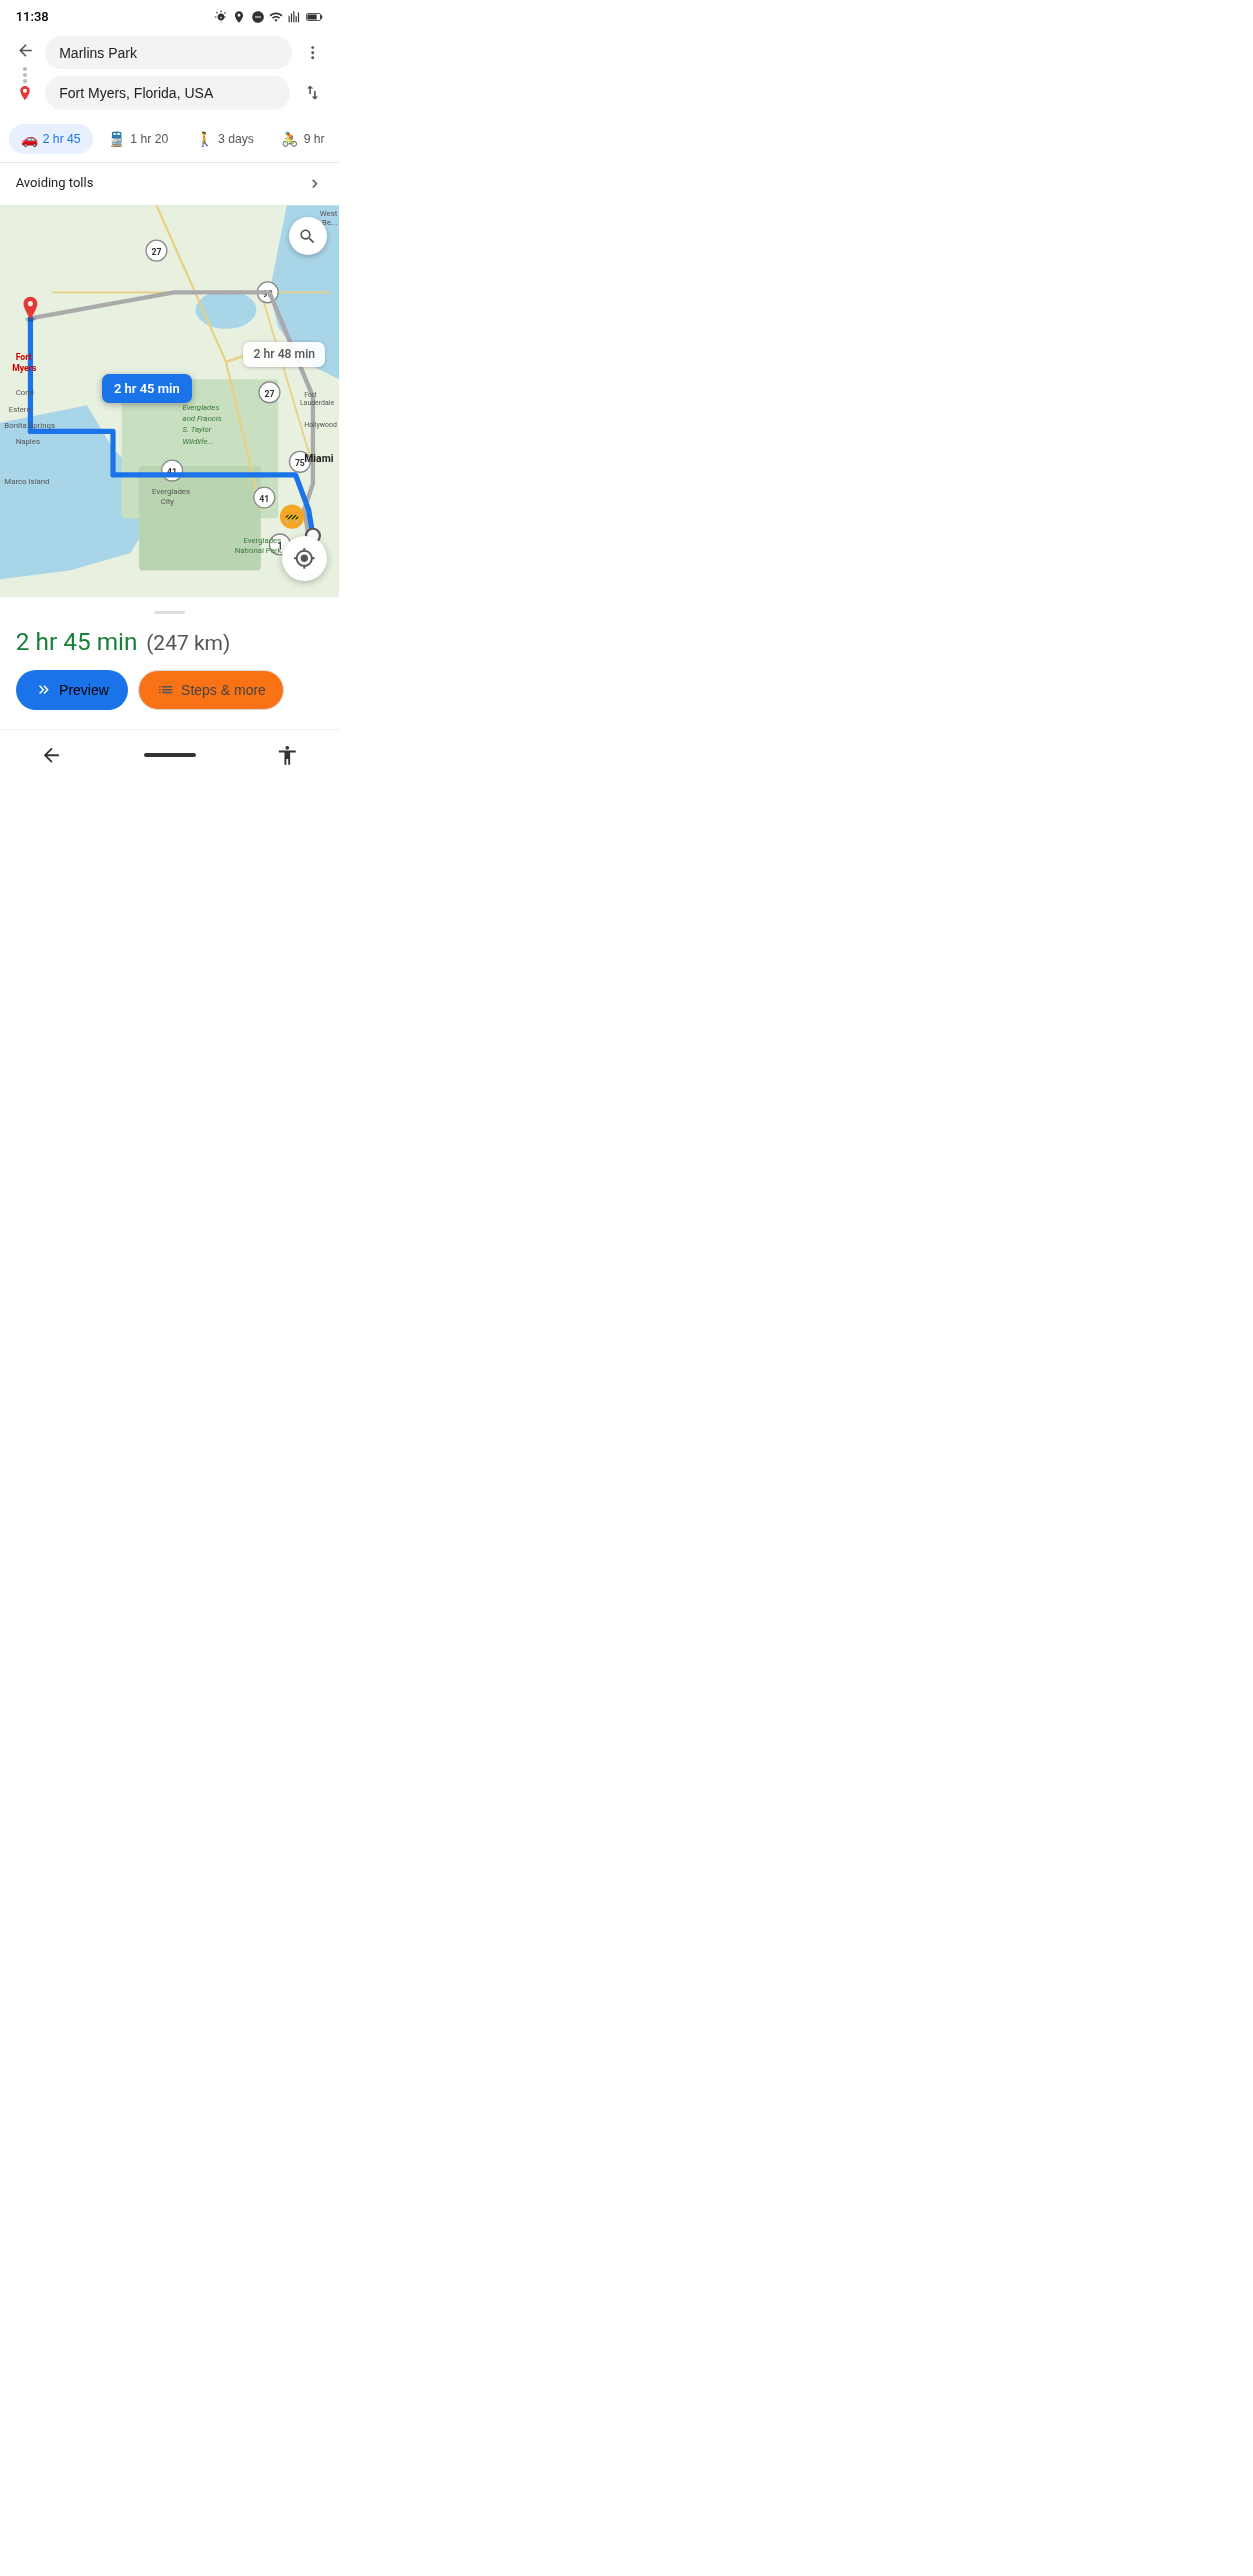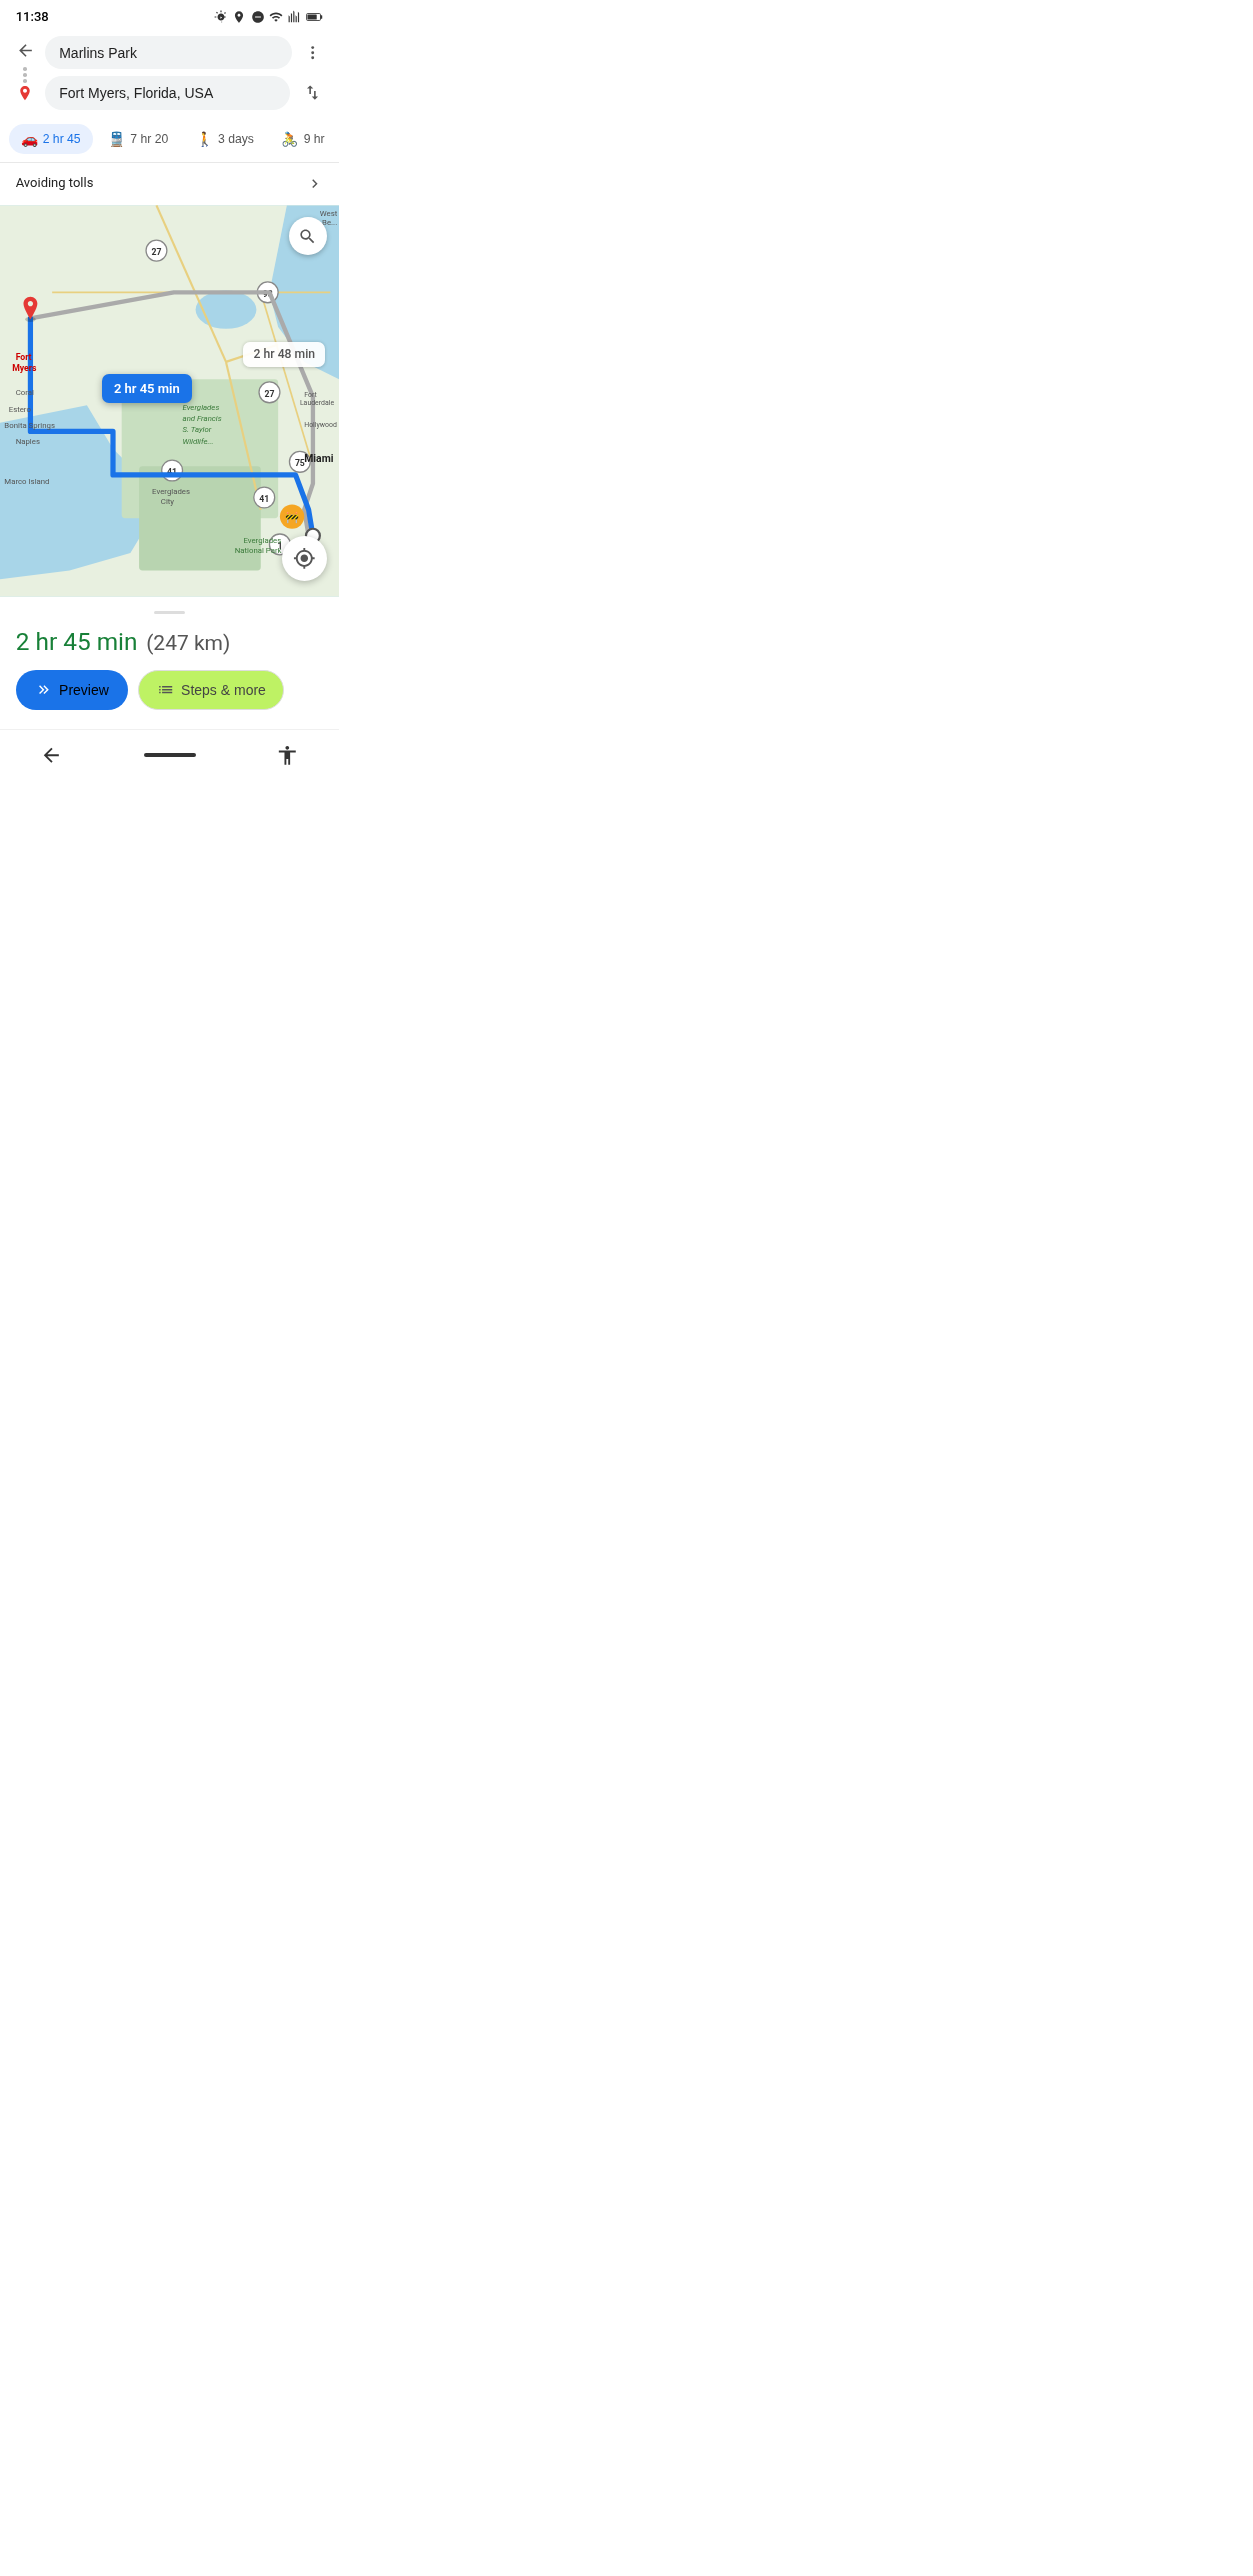--- a/index.html
+++ b/index.html
@@ -263,21 +263,21 @@
       border-radius: 21px;
       padding: 10.4px 19px;
       font-size: 14px;
       font-weight: 500;
       cursor: pointer;
     }
     .btn-steps {
       display: flex;
       align-items: center;
       gap: 7px;
-      background: #bef264;
+      background: #f97316;
       color: #444;
       border: 1.3px solid #ddd;
       border-radius: 21px;
       padding: 10.4px 17.4px;
       font-size: 14px;
       font-weight: 500;
       cursor: pointer;
     }
 
     
@@ -380,21 +380,21 @@
   </div>
 </div>
 
 <div class="transport-tabs">
   <button class="transport-tab active">
     <span class="tab-icon">🚗</span>
     <span>2 hr 45</span>
   </button>
   <button class="transport-tab inactive">
     <span class="tab-icon">🚆</span>
-    <span>7 hr 20</span>
+    <span>1 hr 20</span>
   </button>
   <button class="transport-tab inactive">
     <span class="tab-icon">🚶</span>
     <span>3 days</span>
   </button>
   <button class="transport-tab inactive">
     <span class="tab-icon">🚴</span>
     <span>9 hr</span>
   </button>
 </div>

